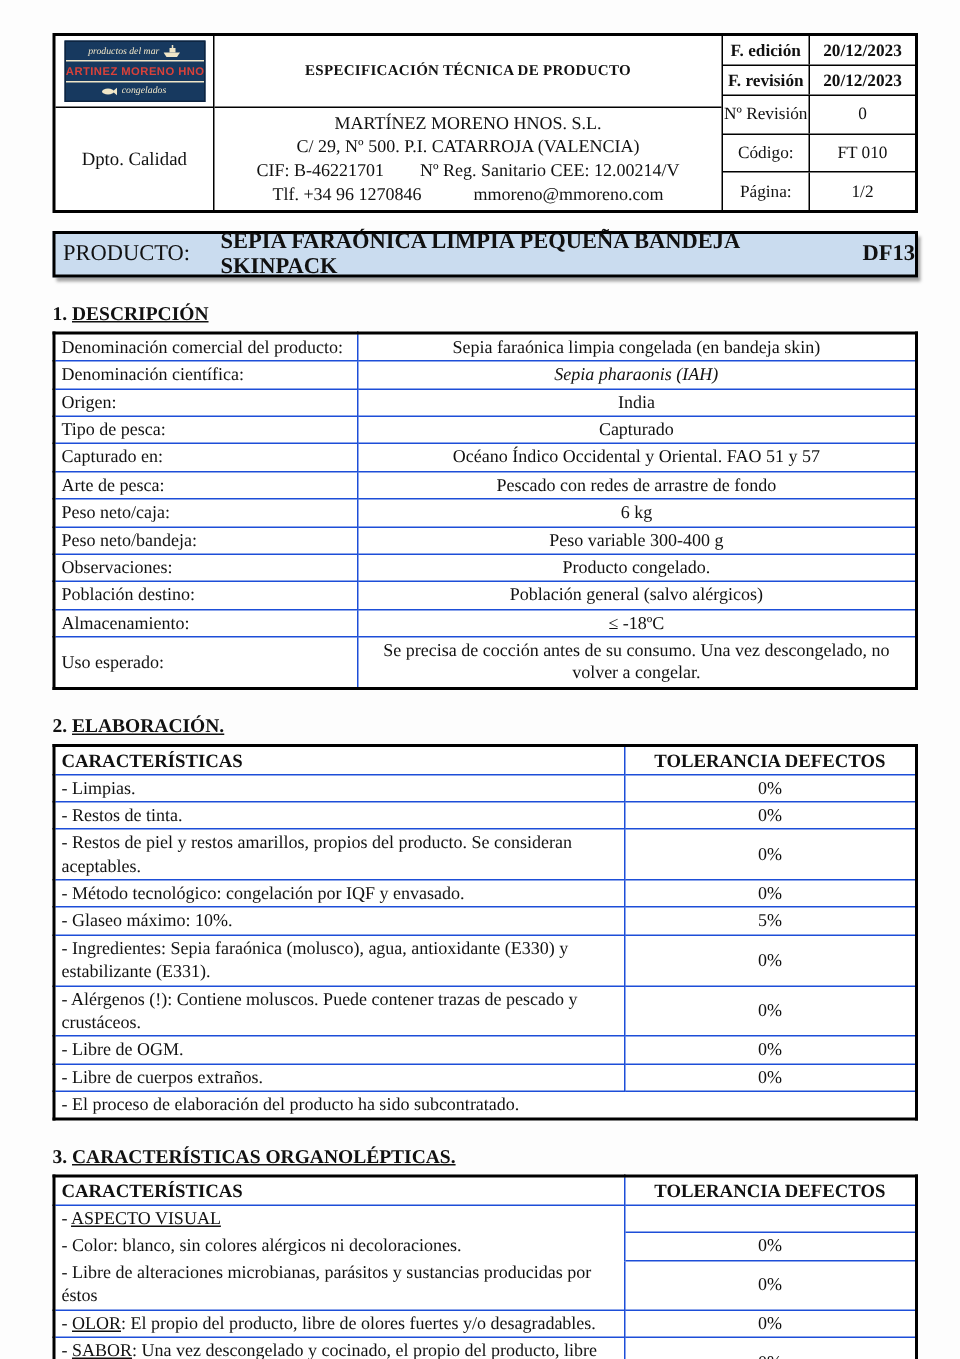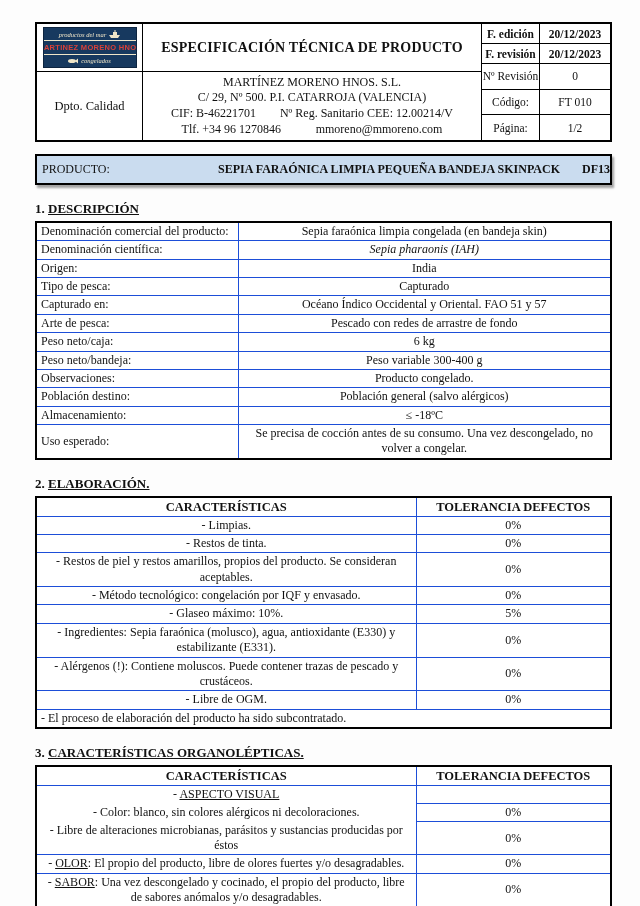--- a/index.html
+++ b/index.html
@@ -14,21 +14,21 @@
 
   
   .hdr { display: flex; border: 2px solid #000; background: #fff; height: 120px; }
   .hcol { display: flex; flex-direction: column; }
   .hcol-left  { width: 106px; border-right: 1px solid #000; }
   .hcol-mid   { flex: 1; border-right: 1px solid #000; }
   .hcol-right { width: 128px; }
   .logo-cell  { height: 48px; border-bottom: 1px solid #000; display: flex; align-items: center; justify-content: center; }
   .dept-cell  { flex: 1; display: flex; align-items: center; justify-content: center; font-size: 12.5px; }
   .title-cell { height: 48px; border-bottom: 1px solid #000; display: flex; align-items: center; justify-content: center;
-                font-weight: bold; font-size: 14px; letter-spacing: .2px; text-align: center; }
+                font-weight: bold; font-size: 10px; letter-spacing: .2px; text-align: center; }
   .comp-cell  { flex: 1; display: flex; flex-direction: column; justify-content: center; text-align: center;
                 font-size: 12px; line-height: 1.3; padding: 1px 4px; }
   .comp-split { display: flex; justify-content: space-evenly; font-size: 12px; }
   .mrow { display: flex; border-bottom: 1px solid #000; }
   .mrow:last-child { border-bottom: none; }
   .mrow-tall { height: 20px; font-weight: bold; }
   .mrow-short { flex: 1; }
   .mlabel { width: 58px; border-right: 1px solid #000; display: flex; align-items: center; justify-content: center;
             font-size: 11.5px; white-space: nowrap; overflow: hidden; }
   .mvalue { flex: 1; display: flex; align-items: center; justify-content: center; font-size: 11.5px; }
@@ -39,39 +39,39 @@
   .logo-band { flex: 1; display: flex; align-items: center; justify-content: center; gap: 3px;
                color: #f0e6c8; font-style: italic; font-size: 6.5px; white-space: nowrap; }
   .logo-band.mid { border-top: 1px solid #f0e6c8; border-bottom: 1px solid #f0e6c8;
                    color: #d8413a; font-style: normal; font-weight: bold; font-size: 7.5px;
                    letter-spacing: .3px; font-family: "Liberation Sans", sans-serif; }
   .logo svg { display: block; }
 
   
   .product-bar { margin-top: 12px; height: 31px; border: 2px solid #000; background: #cadcef;
                  display: flex; align-items: center; box-shadow: 2px 3px 2px rgba(90,90,90,.55);
-                 font-size: 12px; }
+                 font-size: 15px; }
   .product-label { padding-left: 5px; width: 110px; flex: none; }
   .product-middle { flex: 1; display: flex; align-items: center; justify-content: flex-end; gap: 22px;
                     font-weight: bold; }
 
   
   .sec-heading { font-weight: bold; font-size: 13px; margin: 16px 0 4px 0; }
   .sec-heading .hu { text-decoration: underline; }
 
   
   table { width: 100%; border-collapse: collapse; background: #fff; border: 2px solid #000;
           font-size: 12px; table-layout: fixed; }
   td, th { border: 1px solid #1d4ed8; padding: 1px 4px; line-height: 1.28; vertical-align: middle; }
   th { font-size: 12.5px; height: 18px; }
   .t-desc td { height: 16px; }
   .t-desc .lab { width: 202px; text-align: left; }
   .t-desc .val { text-align: center; }
   .italic { font-style: italic; }
-  .t-char .lab { width: 380px; text-align: center; }
+  .t-char .lab { width: 380px; text-align: left; }
   .t-char .tol { text-align: center; }
   .t-char td { height: 16px; }
   .row-2l td { height: 30px; }
   .row-empty td { height: 15px; }
   .nbb { border-bottom: none; }
   .nbt { border-top: none; }
   .u { text-decoration: underline; }
   .t-char .full { text-align: left; }
 </style>
 </head>
@@ -247,20 +247,24 @@
     </tr>
     <tr class="row-2l">
       <td class="lab">- Alérgenos (!): Contiene moluscos. Puede contener trazas de pescado y crustáceos.</td>
       <td class="tol">0%</td>
     </tr>
     <tr>
       <td class="lab">- Libre de OGM.</td>
       <td class="tol">0%</td>
     </tr>
     <tr>
+      <td class="lab">- Libre de cuerpos extraños.</td>
+      <td class="tol">0%</td>
+    </tr>
+    <tr>
       <td class="full" colspan="2">- El proceso de elaboración del producto ha sido subcontratado.</td>
     </tr>
   </tbody>
     </table>
 
   <div class="sec-heading">
     <span>3.</span>
     <span class="hu">CARACTERÍSTICAS ORGANOLÉPTICAS.</span>
   </div>
   <table class="t-char">

